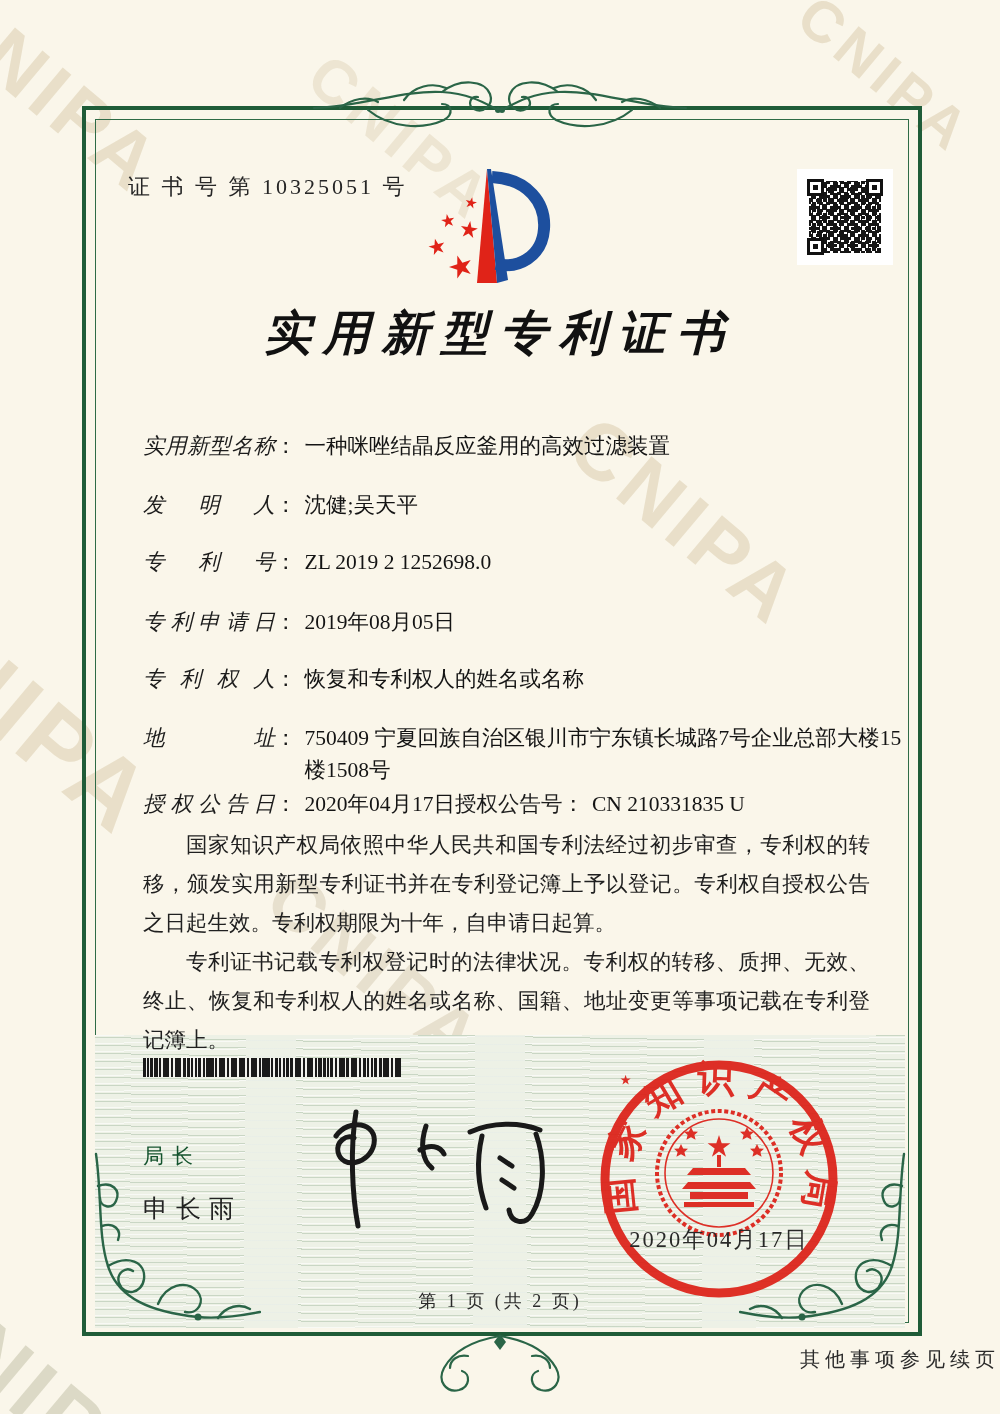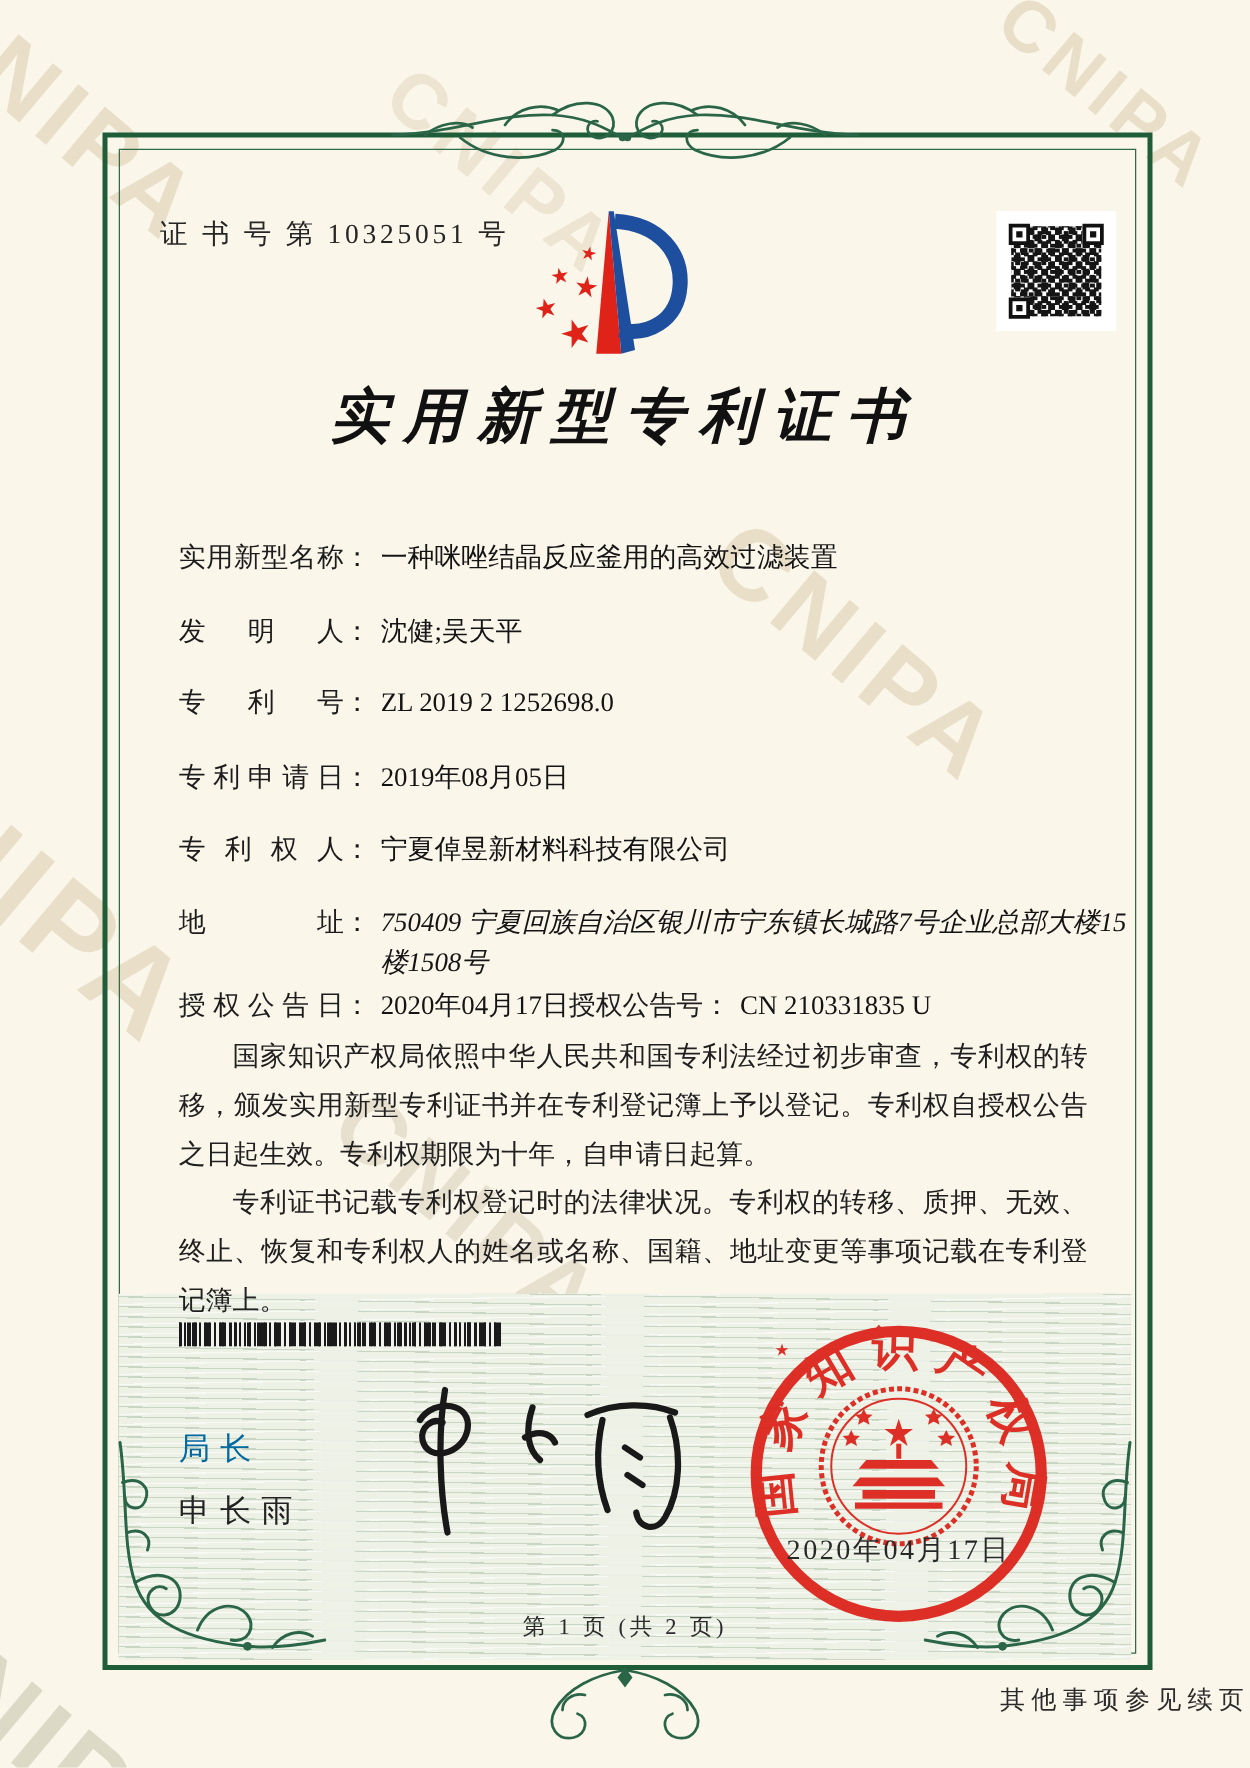--- a/index.html
+++ b/index.html
@@ -52,25 +52,25 @@
   .f-tl{left:-2px;top:-2px;} .f-tr{right:-2px;top:-2px;} .f-bl{left:-2px;bottom:-2px;}
 
   .doc-title{
     left:0;top:302px;width:1000px;text-align:center;
     font-size:47px;font-weight:bold;letter-spacing:12px;color:#111;font-style:italic;
   }
 
   
   .fields{left:143px;top:430px;width:730px;font-size:21.5px;}
   .frow{position:absolute;left:0;display:flex;align-items:flex-start;line-height:32px;}
-  .flabel{display:inline-block;width:132px;text-align:justify;text-align-last:justify;color:#1c1c1c;}
+  .flabel{display:inline-block;width:132px;text-align:justify;text-align-last:justify;color:#1c1c1c;font-style:italic;}
   .nlabel{display:inline-block;color:#1c1c1c;}
   .fcolon{display:inline-block;margin-right:8px;color:#1c1c1c;}
   .fvalue{color:#141414;}
-  .addr-val{width:605px;font-style:italic;}
+  .addr-val{width:605px;}
   .pair2{display:flex;}
 
   
   .body-text{
     left:143px;top:826px;width:727px;font-size:21.5px;line-height:39px;
     text-align:justify;color:#202020;
   }
   .body-text p{margin:0;text-indent:2em;}
 
   
@@ -84,21 +84,21 @@
 
   .barcode{
     left:143px;top:1058px;width:258px;height:19px;
     background:
       repeating-linear-gradient(90deg,#1a1a1a 0 2px,transparent 2px 4px),
       repeating-linear-gradient(90deg,#1a1a1a 0 1px,transparent 1px 7px),
       repeating-linear-gradient(90deg,#1a1a1a 0 3px,transparent 3px 11px);
     background-color:#f2f2ee;
   }
 
-  .sig-title{left:143px;top:1142px;font-size:25px;letter-spacing:8px;color:#0369a1;}
+  .sig-title{left:143px;top:1142px;font-size:21px;letter-spacing:8px;color:#14532d;}
   .sig-name{left:143px;top:1192px;font-size:25px;letter-spacing:8px;color:#222;}
   .autograph{left:292px;top:1100px;width:290px;height:140px;}
 
   .seal{left:591px;top:1051px;width:256px;height:256px;}
 
   .page-info{left:0;top:1289px;width:1000px;text-align:center;font-size:18px;letter-spacing:3px;color:#2a2a2a;}
   .cont-note{left:0;top:1346px;width:1000px;text-align:right;font-size:20px;letter-spacing:5px;color:#2a2a2a;}
 
   .orn{pointer-events:none;}
 </style>
@@ -213,21 +213,21 @@
     <span class="fvalue">ZL 2019 2 1252698.0</span>
   </div>
   <div class="frow" style="top:176px">
     <span class="flabel">专利申请日</span>
       <span class="fcolon">：</span>
     <span class="fvalue">2019年08月05日</span>
   </div>
   <div class="frow" style="top:233px">
     <span class="flabel">专利权人</span>
       <span class="fcolon">：</span>
-    <span class="fvalue">宁夏倬昱新材料科技有限公司</span>
+    <span class="fvalue">恢复和专利权人的姓名或名称</span>
   </div>
   <div class="frow" style="top:292px">
     <span class="flabel">地址</span>
       <span class="fcolon">：</span>
     <span class="fvalue addr-val">750409 宁夏回族自治区银川市宁东镇长城路7号企业总部大楼15楼1508号</span>
   </div>
   <div class="frow" style="top:358px">
     <span class="flabel">授权公告日</span>
       <span class="fcolon">：</span>
     <span class="fvalue">2020年04月17日</span>

